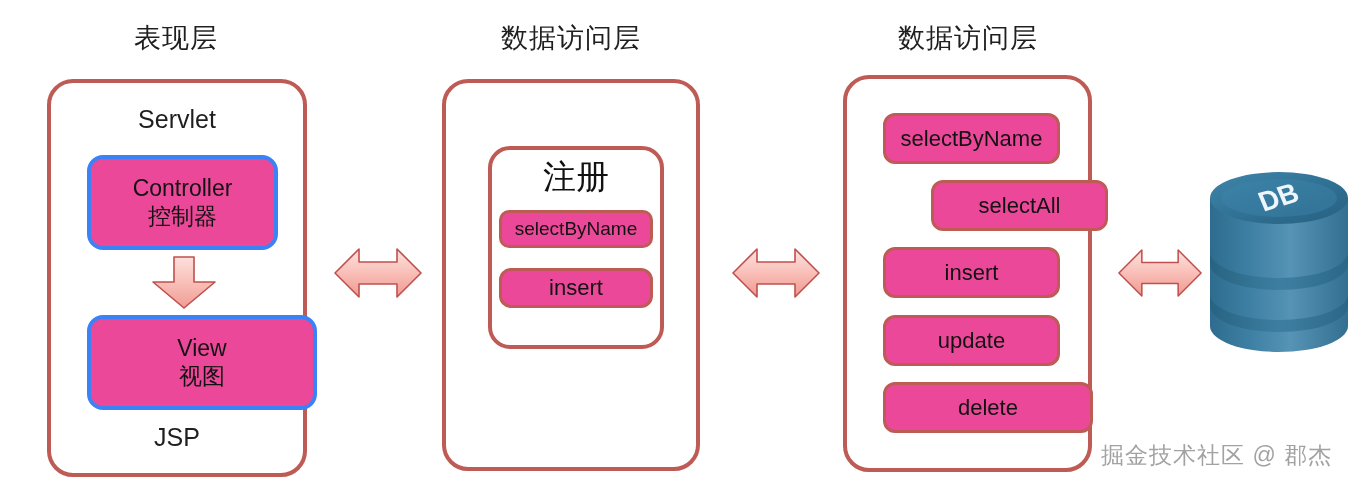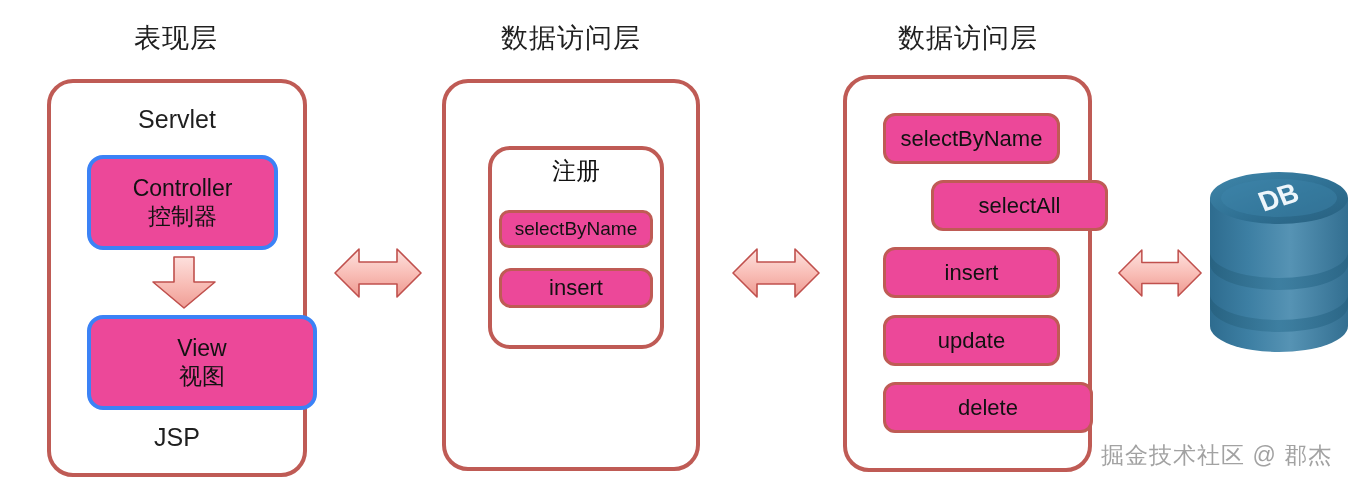--- a/index.html
+++ b/index.html
@@ -77,21 +77,21 @@
   
   .plain-label {
     position: absolute;
     font-size: 25px;
     color: #1f1f1f;
     text-align: center;
     white-space: nowrap;
   }
   .group-title {
     position: absolute;
-    font-size: 24px;
+    font-size: 33px;
     color: #111111;
     text-align: center;
     white-space: nowrap;
   }
 
   
   .arrow-wrap {
     position: absolute;
   }
   .arrow-wrap svg {

